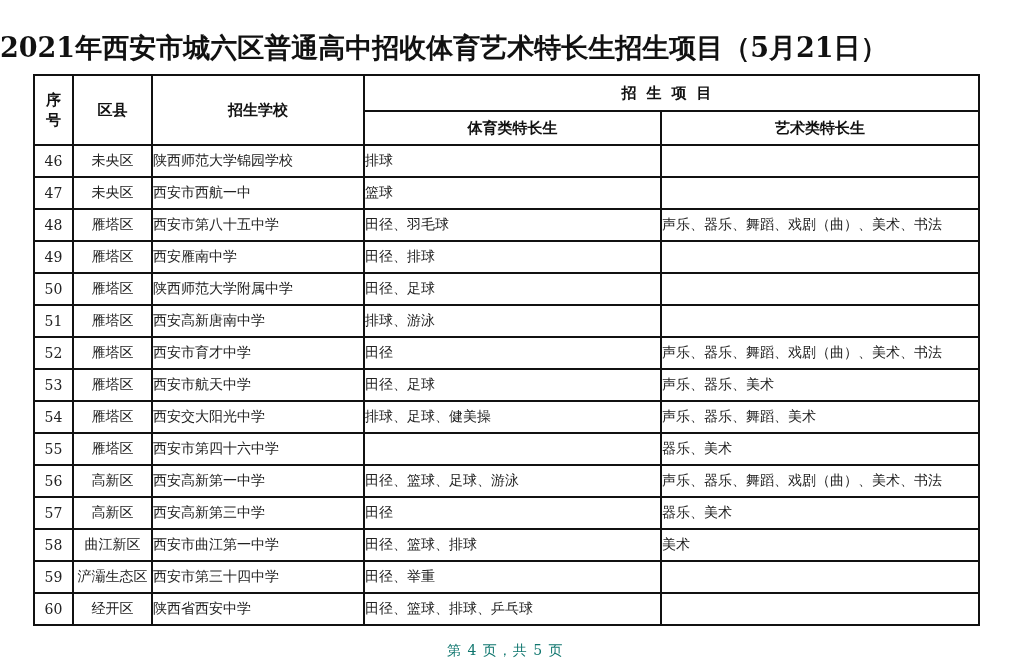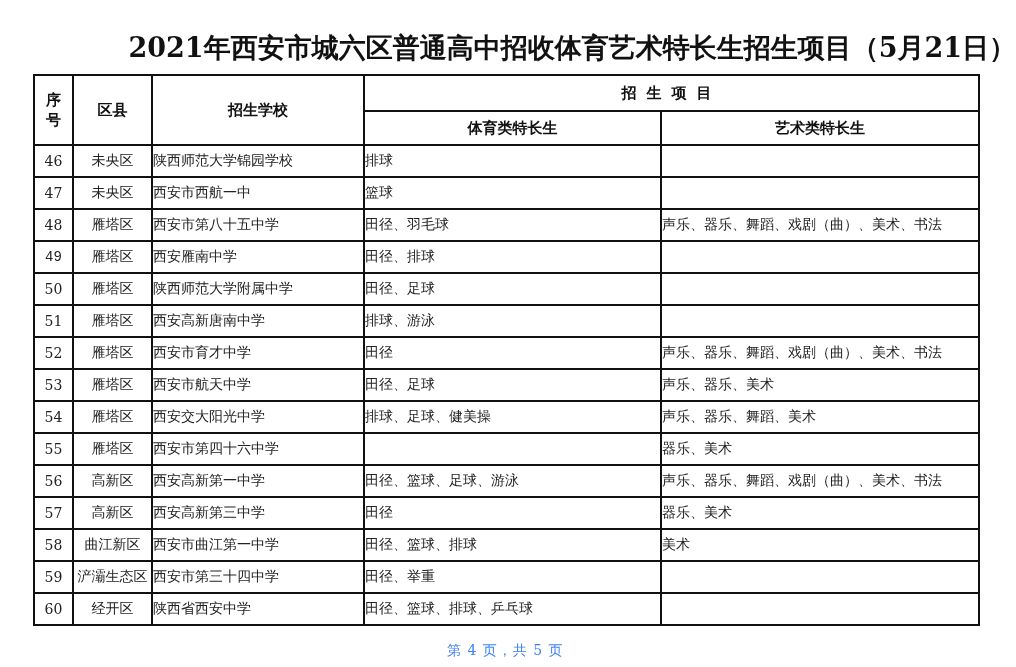--- a/index.html
+++ b/index.html
@@ -1,29 +1,29 @@
 <!DOCTYPE html>
 <html><head>
 <meta charset="utf-8">
 <style>
   html, body { margin: 0; padding: 0; background: #ffffff; }
   body { width: 1016px; height: 667px; position: relative; overflow: hidden;
          font-family: "DejaVu Serif", "Liberation Serif", serif; color: #1a1a1a; }
-  .title { position: absolute; left: 0; top: 30px; width: 1016px; text-align: right;
+  .title { position: absolute; left: 0; top: 30px; width: 1016px; text-align: left;
            font-size: 27px; font-weight: bold; letter-spacing: 0px; color: #111; }
   table.grid { position: absolute; left: 33px; top: 74px; border-collapse: collapse;
                table-layout: fixed; width: 945px; }
   table.grid td, table.grid th { border: 2px solid #111; padding: 0; overflow: hidden; white-space: nowrap; }
   th { font-weight: bold; font-size: 15px; text-align: center; color: #111; }
   td { font-size: 14px; height: 30px; color: #222; }
   td.c { text-align: center; }
   td.l { text-align: left; padding-left: 2px; }
   th.seq { line-height: 20px; font-size: 15px; }
   th.proj { letter-spacing: 10px; }
-  .footer { position: absolute; top: 642px; left: 447px; font-size: 14px; color: #3b82f6; letter-spacing: 1px; }
+  .footer { position: absolute; top: 642px; left: 447px; font-size: 14px; color: #0f766e; letter-spacing: 1px; }
 </style>
 </head>
 <body>
 
 <div class="title">2021年西安市城六区普通高中招收体育艺术特长生招生项目（5月21日）</div>
 
 <table class="grid">
   <colgroup>
     <col style="width:39px">
     <col style="width:79px">
@@ -61,21 +61,21 @@
         <td class="l">篮球</td>
         <td class="l"></td>
       </tr>
       <tr style="height: 16px;">
         <td class="c">48</td>
         <td class="c">雁塔区</td>
         <td class="l">西安市第八十五中学</td>
         <td class="l">田径、羽毛球</td>
         <td class="l">声乐、器乐、舞蹈、戏剧（曲）、美术、书法</td>
       </tr>
-      <tr style="height: 32px; font-family: Liberation Mono, monospace;">
+      <tr style="height: 32px;">
         <td class="c">49</td>
         <td class="c">雁塔区</td>
         <td class="l">西安雁南中学</td>
         <td class="l">田径、排球</td>
         <td class="l"></td>
       </tr>
       <tr style="height: 32px;">
         <td class="c">50</td>
         <td class="c">雁塔区</td>
         <td class="l">陕西师范大学附属中学</td>

